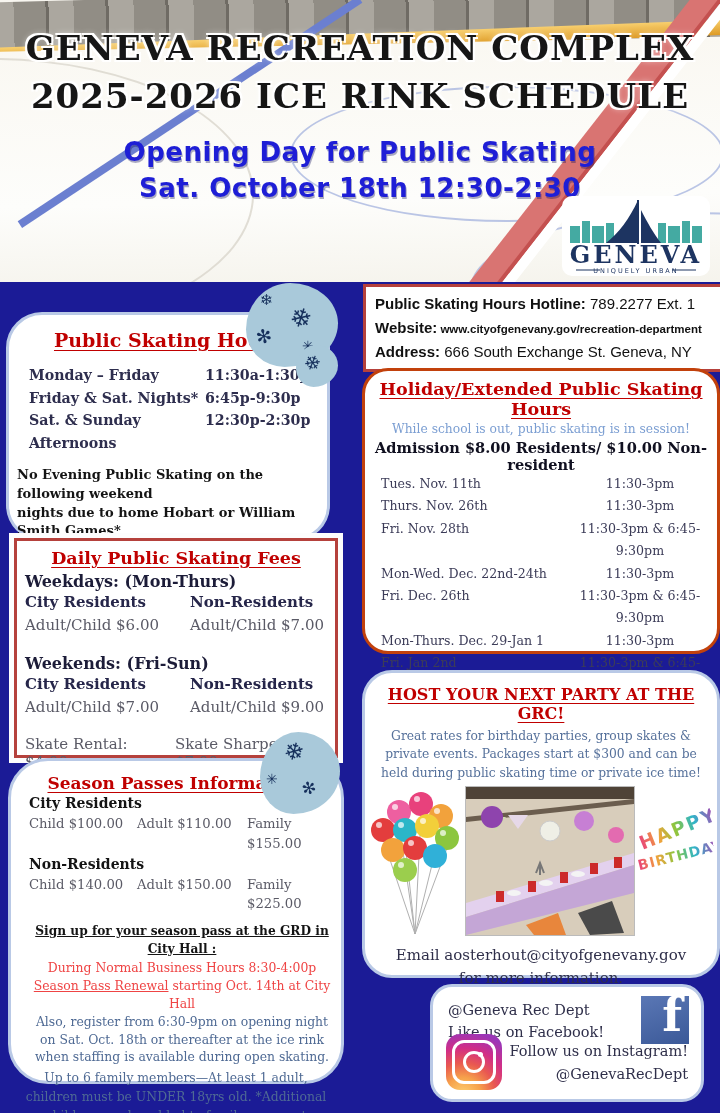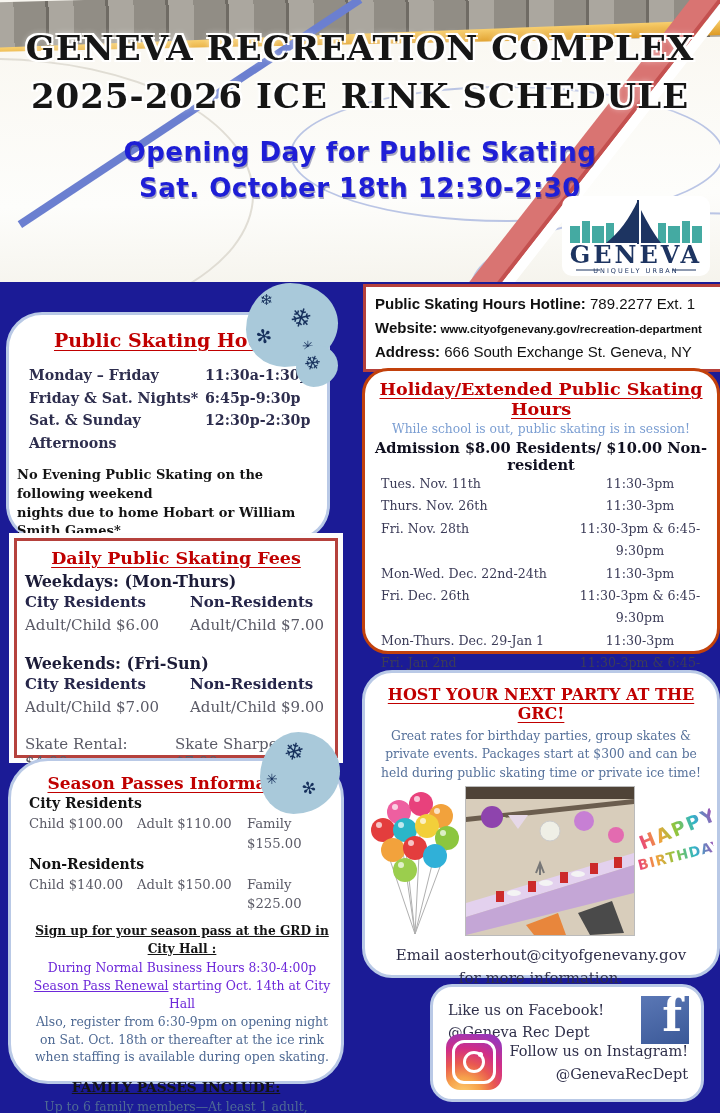--- a/index.html
+++ b/index.html
@@ -77,21 +77,21 @@
   .h-time{font-size:12.6px;color:#3c3c58;text-align:center;}
   .closed{font-size:14.6px;font-weight:bold;color:#101020;padding-left:14px;margin-top:12px;}
   
   .season{left:8px;top:758px;width:330px;height:308px;border-radius:40px;padding-top:12px;}
   .season .red-title{font-size:17px;}
   .s-head{font-size:14px;font-weight:bold;color:#141414;padding-left:18px;line-height:1.5;}
   .s-row{display:grid;grid-template-columns:108px 110px 1fr;padding:0 0 0 18px;
          font-size:13.2px;color:#5a5a66;line-height:1.5;}
   .signup{text-align:center;margin-top:9px;line-height:1.45;padding-left:12px;}
   .signup-h{font-size:12.2px;font-weight:bold;color:#141414;text-decoration:underline;}
-  .signup-l{font-size:12.4px;color:#6d28d9;}
+  .signup-l{font-size:12.4px;color:#ef4444;}
   .renew u{text-decoration:underline;}
   .signup-p{font-size:12.4px;color:#4f6a94;width:94%;margin:0 auto;}
   .family-h{text-align:center;font-size:13.8px;font-weight:bold;color:#141414;
             text-decoration:underline;margin-top:13px;}
   .family-p{text-align:center;font-size:12.4px;color:#4f6a94;width:92%;margin:3px auto 0;line-height:1.5;}
   
   .party{left:362px;top:670px;width:352px;height:290px;border-radius:30px;padding-top:12px;}
   .party .red-title{font-size:16px;}
   .party-desc{text-align:center;font-size:12.3px;color:#56719b;width:96%;margin:4px auto 0;line-height:1.5;}
   .media{position:relative;height:152px;margin-top:4px;}
@@ -286,21 +286,20 @@
       <span>Child $140.00</span>
       <span>Adult $150.00</span>
       <span>Family $225.00</span>
     </div>
     <div class="signup">
       <div class="signup-h">Sign up for your season pass at the GRD  in City Hall :</div>
       <div class="signup-l">During Normal Business Hours 8:30-4:00p</div>
       <div class="signup-l renew"><u>Season Pass Renewal</u><span> starting Oct. 14th at City Hall</span></div>
       <div class="signup-p">Also, register from 6:30-9pm on opening night on Sat. Oct. 18th or thereafter at the ice rink when staffing is available during open skating.</div>
     </div>
-    <div class="family-h">FAMILY PASSES INCLUDE:</div>
     <div class="family-p">Up to 6 family members—At least 1 adult, children must be UNDER 18yrs old. *Additional children can be added to family passes at $10.00 Passes do not include skate rentals. Keep key tags for renewal. Bring family for photo ID's.</div>
   </div>
 
   <div class="panel rounded party">
     <div class="red-title">HOST YOUR NEXT PARTY AT THE GRC!</div>
     <div class="party-desc">Great rates for birthday parties, group skates &amp; private events. Packages start at $300 and can be held during public skating time or private ice time!</div>
     <div class="media">
       <svg class="balloons" width="92" height="150" viewBox="0 0 92 150">
         <g stroke="#b0b0b0" stroke-width="1" fill="none">
           <path d="M46,148 L30,38"></path>
@@ -366,22 +365,22 @@
       <div class="hb">
         <span class="hb-word hb-1">HAPPY</span>
         <span class="hb-word hb-2">BIRTHDAY</span>
       </div>
     </div>
     <div class="email-line">Email aosterhout@cityofgenevany.gov for more information.</div>
   </div>
 
   <div class="panel rounded social">
     <div class="fb-text">
+      <div>@Geneva Rec Dept</div>
       <div>Like us on Facebook!</div>
-      <div>@Geneva Rec Dept</div>
     </div>
     <div class="fb-icon">
         <span>f</span>
       </div>
     <div class="ig-icon">
       <div class="ig-frame">
           <div class="ig-lens"></div>
           <div class="ig-dot"></div>
         </div>
     </div>

